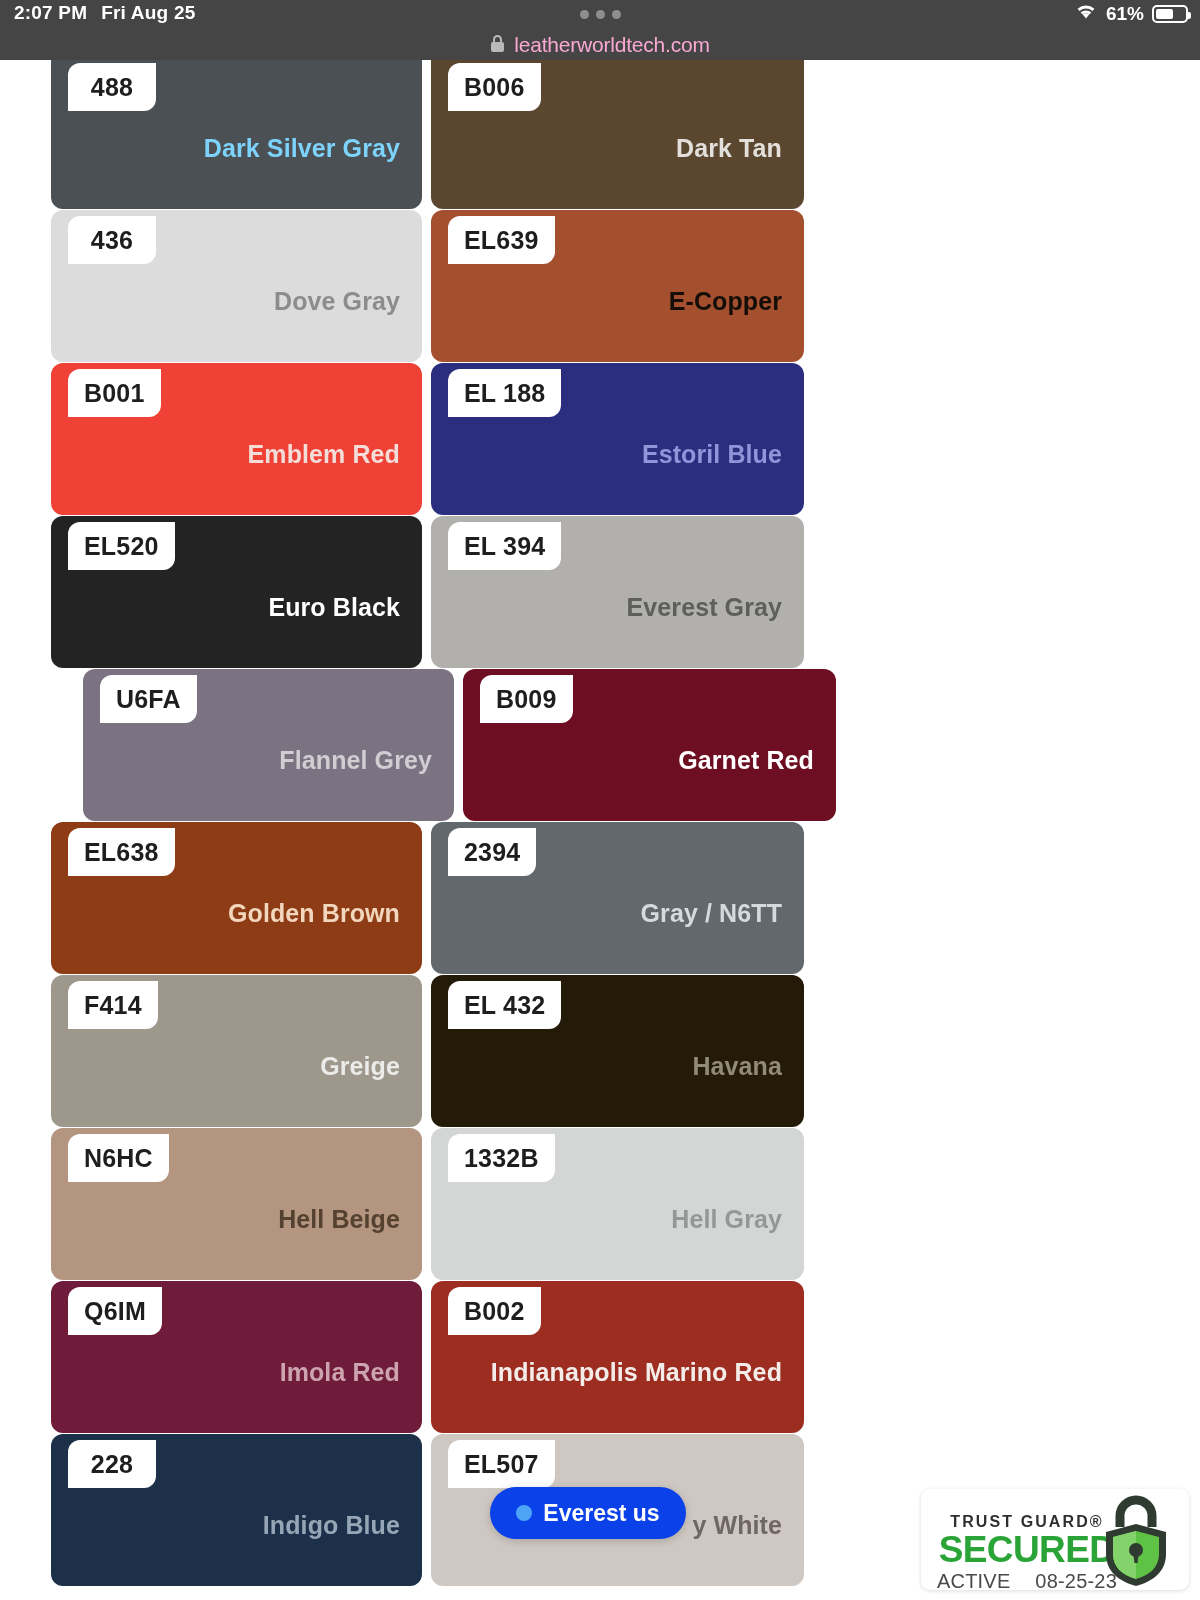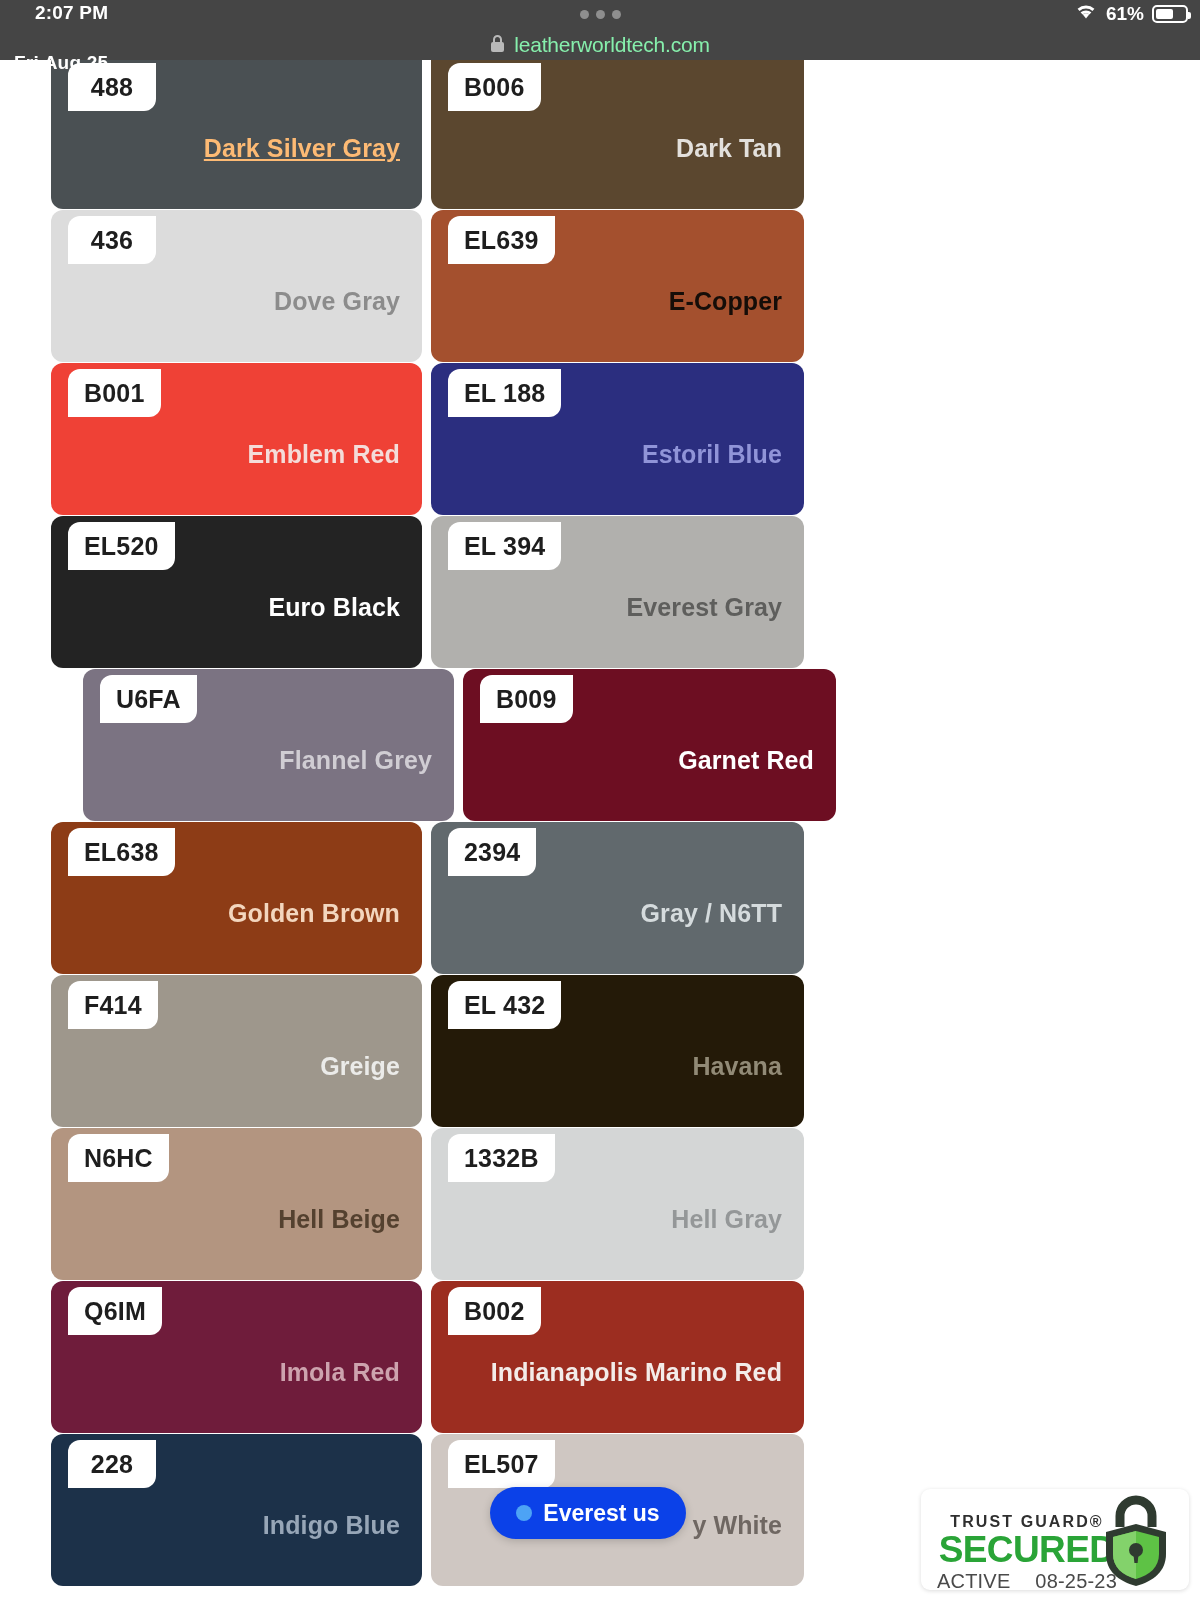--- a/index.html
+++ b/index.html
@@ -24,26 +24,25 @@
   #status-row {
     position: relative;
     height: 30px;
     width: 100%;
   }
   #status-left {
     position: absolute;
     left: 14px; top: 2px;
     display: flex;
     align-items: flex-end;
-    gap: 28px;
+    gap: 14px;
     color: #ffffff;
     font-size: 19px;
     font-weight: bold;
     letter-spacing: 0.2px;
-    flex-direction: column;
   }
   #multitask-dots {
     position: absolute;
     left: 0; right: 0; top: 10px;
     display: flex;
     justify-content: center;
     gap: 7px;
   }
   #multitask-dots i {
     display: block;
@@ -87,21 +86,21 @@
 
   #url-row {
     position: relative;
     height: 30px;
     display: flex;
     align-items: center;
     justify-content: center;
     gap: 9px;
   }
   #url-text {
-    color: #86efac;
+    color: #f9a8d4;
     font-size: 21px;
     letter-spacing: -0.2px;
   }
   .lock-icon { display:block; }
 
   
   #grid {
     position: absolute;
     top: 57px;
     left: 51px;
@@ -268,21 +267,21 @@
     </span>
     <span id="url-text">leatherworldtech.com</span>
   </div>
 
 </div>
 
 <div id="grid">
     <div class="grid-row">
       <div class="swatch-card clipped-top" style="background: rgb(74, 80, 83);">
         <div class="code-badge">488</div>
-        <div class="swatch-name" style="color: #fdba74; text-decoration: underline;">Dark Silver Gray</div>
+        <div class="swatch-name" style="color: #7dd3fc;">Dark Silver Gray</div>
       </div>
       <div class="swatch-card col-right clipped-top" style="background: rgb(91, 71, 47);">
         <div class="code-badge">B006</div>
         <div class="swatch-name" style="color: rgb(227, 224, 220);">Dark Tan</div>
       </div>
     </div>
     <div class="grid-row">
       <div class="swatch-card" style="background: rgb(220, 220, 220);">
         <div class="code-badge">436</div>
         <div class="swatch-name" style="color: rgb(140, 140, 140);">Dove Gray</div>

